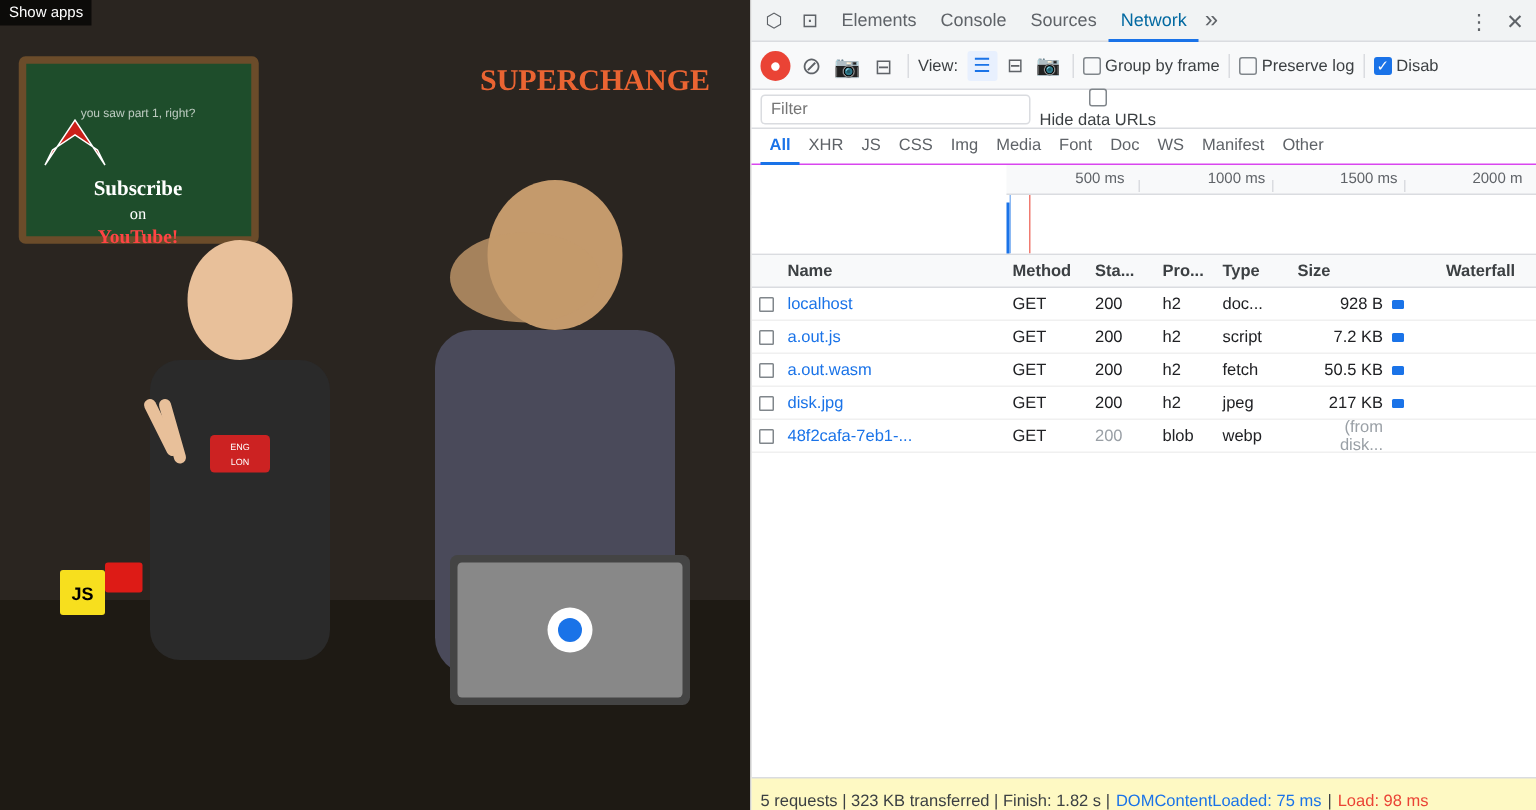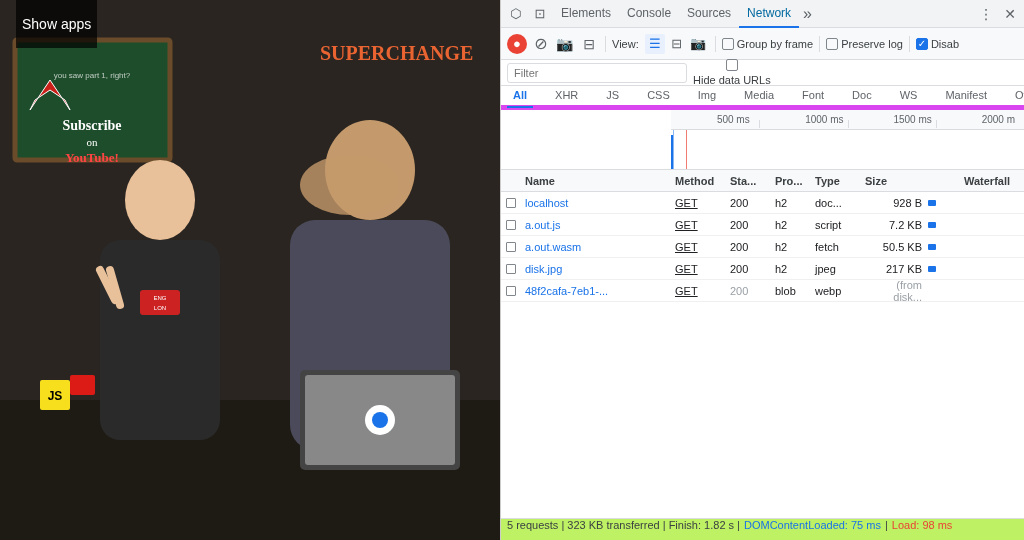--- a/index.html
+++ b/index.html
@@ -8,25 +8,25 @@
     
     .video-panel {
       width: 500px;
       height: 540px;
       position: relative;
       background: #1a1a2e;
       flex-shrink: 0;
     }
     .show-apps-btn {
       position: absolute;
-      top: 0; left: 16px;
+      top: 0; left: 0;
       background: rgba(0,0,0,0.7);
       color: #fff;
-      font-size: 14px;
-      padding: 16px 6px;
+      font-size: 10px;
+      padding: 3px 6px;
       cursor: pointer;
       border: none;
       z-index: 10;
     }
 
     
     .devtools-panel {
       width: 524px;
       height: 540px;
       background: #fff;
@@ -158,23 +158,23 @@
     .filter-checkbox-group {
       display: flex; align-items: center; gap: 3px; flex-direction: column;
     }
 
     
     .type-filter-row {
       display: flex;
       align-items: center;
       padding: 0 6px;
       background: #fff;
-      border-bottom: 5px solid #d946ef;
+      border-bottom: 1px solid #d946ef;
       height: 24px;
-      gap: 16px;
+      gap: 0;
     }
     .type-tab {
       padding: 0 6px;
       height: 24px;
       display: flex; align-items: center;
       font-size: 11px;
       color: #5f6368;
       cursor: pointer;
       border-bottom: 2px solid transparent;
     }
@@ -229,41 +229,41 @@
     .tr-check {
       width: 20px; flex-shrink: 0;
       display: flex; align-items: center; justify-content: center;
     }
     .tr-check-box {
       width: 10px; height: 10px;
       border: 1px solid #80868b;
       border-radius: 1px;
     }
     .tr-name { width: 150px; flex-shrink: 0; padding: 0 4px; overflow: hidden; white-space: nowrap; text-overflow: ellipsis; color: #1a73e8; }
-    .tr-method { width: 55px; flex-shrink: 0; padding: 0 4px; text-decoration: underline; }
+    .tr-method { width: 55px; flex-shrink: 0; padding: 0 4px; }
     .tr-status { width: 45px; flex-shrink: 0; padding: 0 4px; }
     .tr-proto { width: 40px; flex-shrink: 0; padding: 0 4px; }
     .tr-type { width: 50px; flex-shrink: 0; padding: 0 4px; }
     .tr-size { width: 65px; flex-shrink: 0; padding: 0 4px; text-align: right; }
     .tr-waterfall { flex: 1; padding: 0 4px; position: relative; height: 22px; overflow: hidden; }
     .waterfall-bar {
       position: absolute;
       top: 50%; transform: translateY(-50%);
       height: 6px;
       border-radius: 1px;
     }
     .wb-blue { background: #1a73e8; }
 
     
     .status-bar {
       height: 22px;
-      background: #bef264;
+      background: #fef9c3;
       border-top: 1px solid #dadce0;
       display: flex;
-      align-items: flex-start;
+      align-items: flex-end;
       padding: 0 6px;
       font-size: 11px;
       color: #3c4043;
       gap: 4px;
     }
     .status-dcl { color: #1a73e8; font-weight: 500; }
     .status-load { color: #ea4335; font-weight: 400; }
 
     
     .waterfall-chart-area {

